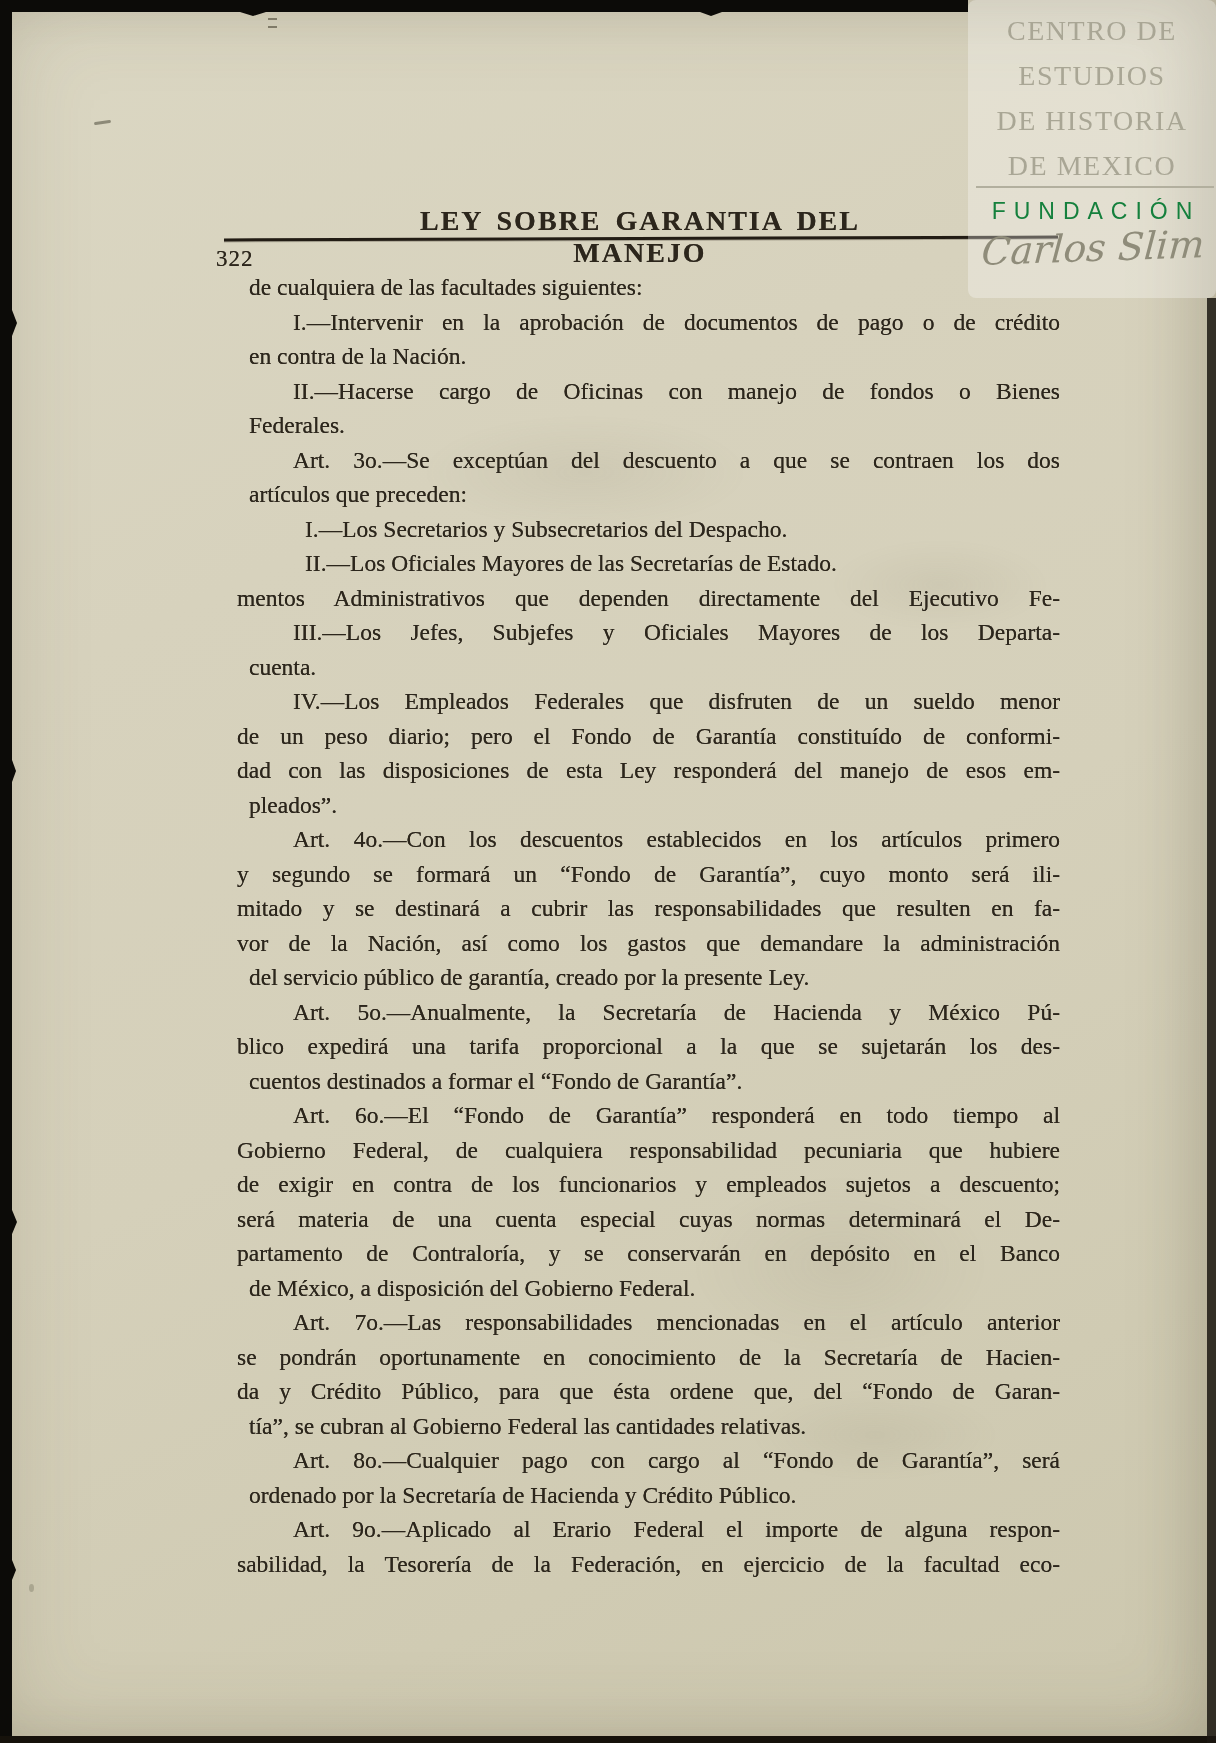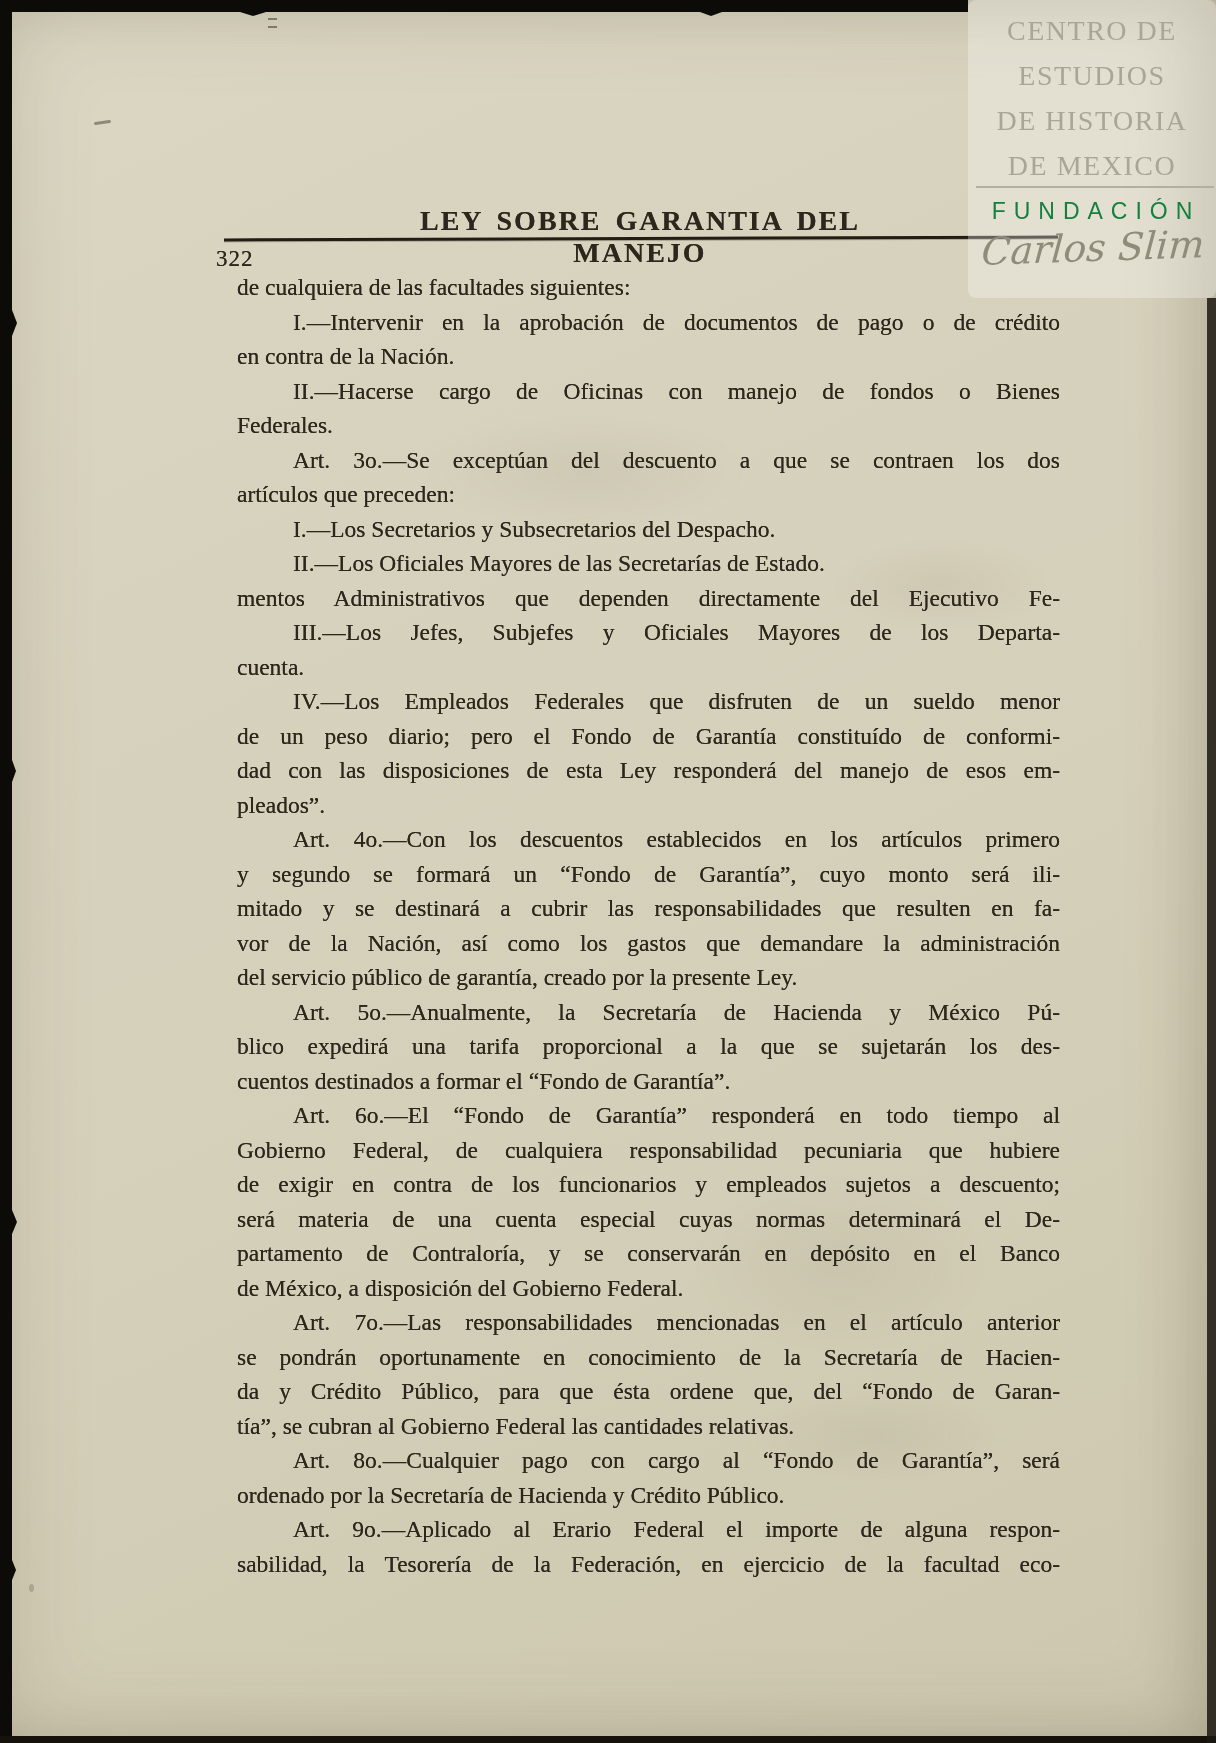--- a/index.html
+++ b/index.html
@@ -53,21 +53,21 @@
   
   .text-block{
     position:absolute;left:237px;top:270px;width:823px;z-index:3;
     color:var(--ink);font-size:23.5px;
     text-shadow:0 0 .55px rgba(44,38,28,.85);
   }
   .line{
     height:34.5px;line-height:34.5px;overflow:hidden;
     text-align:justify;text-align-last:justify;
   }
-  .line.end{text-align-last:left;}
+  .line.end{text-align-last:left;margin-left:12px;}
   .line.indent{padding-left:56px;}
 
   
   .wm-box{
     position:absolute;left:968px;top:0;width:248px;height:298px;z-index:5;
     background:rgba(255,255,255,.30);
     border-radius:8px;
   }
   .wm-inst{
     padding-top:8px;text-align:center;

